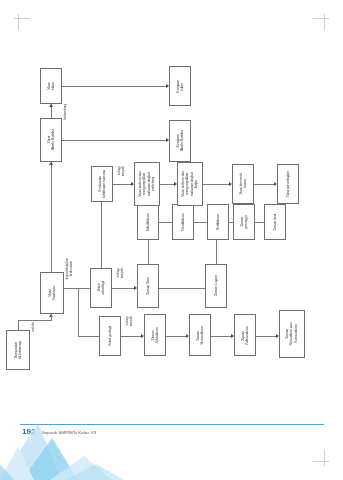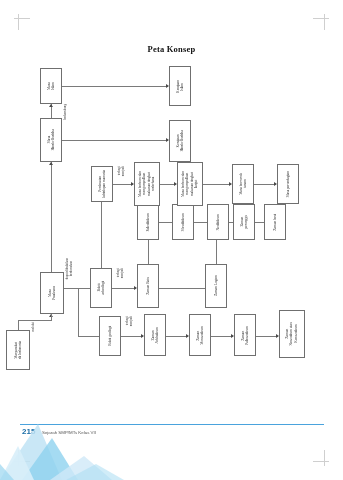--- a/index.html
+++ b/index.html
@@ -85,21 +85,20 @@
 
   <div class="trim tm-h" style="left:14px;top:18px;"></div>
   <div class="trim tm-v" style="left:18px;top:14px;"></div>
   <div class="trim tm-h" style="right:14px;top:18px;"></div>
   <div class="trim tm-v" style="right:18px;top:14px;"></div>
   <div class="trim tm-h" style="left:14px;bottom:18px;"></div>
   <div class="trim tm-v" style="left:18px;bottom:14px;"></div>
   <div class="trim tm-h" style="right:14px;bottom:18px;"></div>
   <div class="trim tm-v" style="right:18px;bottom:14px;"></div>
 
-  <div class="title">Peta Konsep</div>
 
   <div class="diagram">
 
     <div class="box" style="left:40px;top:68px;width:22px;height:36px;">
       <span class="vtxt">Masa
 Islam</span>
     </div>
     <div class="line lh" style="left:62px;top:86px;width:106px;"></div>
     <div class="arrow ar-r" style="left:166px;top:84px;"></div>
     <div class="box" style="left:169px;top:66px;width:22px;height:40px;">
@@ -250,21 +249,21 @@
     <div class="arrow ar-r" style="left:276px;top:334px;"></div>
     <div class="box" style="left:279px;top:310px;width:26px;height:48px;">
       <span class="vtxt">Zaman
 Neozoikum atau
 Kenozoikum</span>
     </div>
 
   </div>
 
   <div class="footer-rule"></div>
-  <div class="page-num">215</div>
+  <div class="page-num">192</div>
   <div class="footer-text">Sejarah SMP/MTs Kelas VII</div>
 
   <svg class="deco" viewBox="0 0 150 86" xmlns="http://www.w3.org/2000/svg">
     <polygon points="0,86 38,30 62,86" fill="#bfe3f5" opacity="0.85"></polygon>
     <polygon points="22,86 52,44 78,86" fill="#8fd2ef" opacity="0.8"></polygon>
     <polygon points="0,86 18,52 34,86" fill="#d8eefa" opacity="0.9"></polygon>
     <polygon points="50,86 84,62 112,86" fill="#cfe9f7" opacity="0.8"></polygon>
     <polygon points="66,86 96,70 124,86" fill="#a9dcf2" opacity="0.55"></polygon>
     <polygon points="0,70 14,86 0,86" fill="#9ad6f0" opacity="0.7"></polygon>
   </svg>

